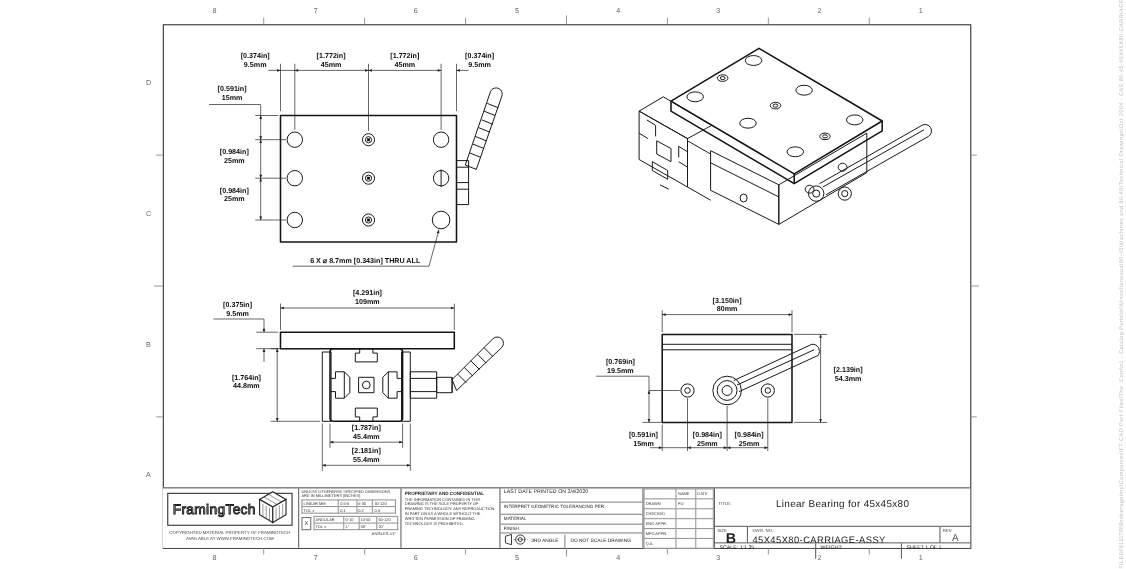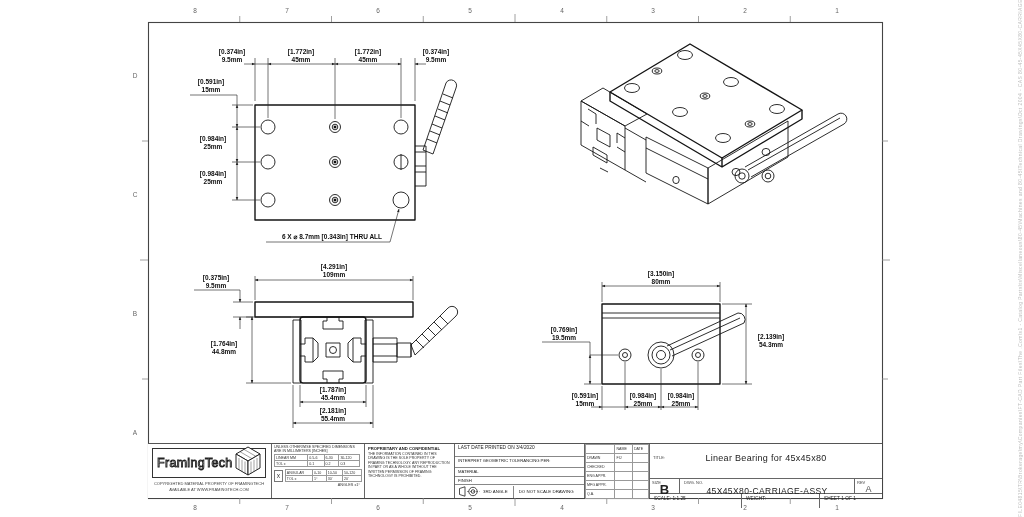--- a/index.html
+++ b/index.html
@@ -46,21 +46,21 @@
   table.ap td{border:0.5px solid #999;font-size:3.6px;color:#333;padding:0 1px;height:8px;line-height:4px;}
   .trow1{height:26px;border-bottom:1px solid #666;position:relative;box-sizing:border-box;}
   .trow2{height:15px;border-bottom:1px solid #666;display:flex;box-sizing:border-box;}
   .trow3{height:14px;display:flex;box-sizing:border-box;}
   .lbl{font-size:4px;color:#444;}
   .titletext{text-align:center;font-size:9px;color:#222;margin-top:9px;letter-spacing:.3px;}
   .szbox{width:30px;border-right:1px solid #666;box-sizing:border-box;padding:1px 2px;}
   .dwgbox{flex:1;border-right:1px solid #666;box-sizing:border-box;padding:1px 4px;}
   .revbox{width:27px;box-sizing:border-box;padding:1px 2px;}
   .bigB{font-size:13px;font-weight:700;color:#222;line-height:10px;text-align:center;}
-  .dwgno{font-size:8.5px;color:#222;letter-spacing:.4px;margin-top:1px;text-align:center;}
+  .dwgno{font-size:8.5px;color:#222;letter-spacing:.4px;margin-top:1px;}
   .revA{font-size:9px;color:#555;text-align:center;line-height:9px;}
   .botcell{box-sizing:border-box;padding:2px 4px;font-size:4.8px;color:#222;}
   .sc{width:92px;border-right:1px solid #666;}
   .wt{width:78px;border-right:1px solid #666;}
   .sh{flex:1;}
 </style>
 </head>
 <body>
 
 <div id="sheet">

